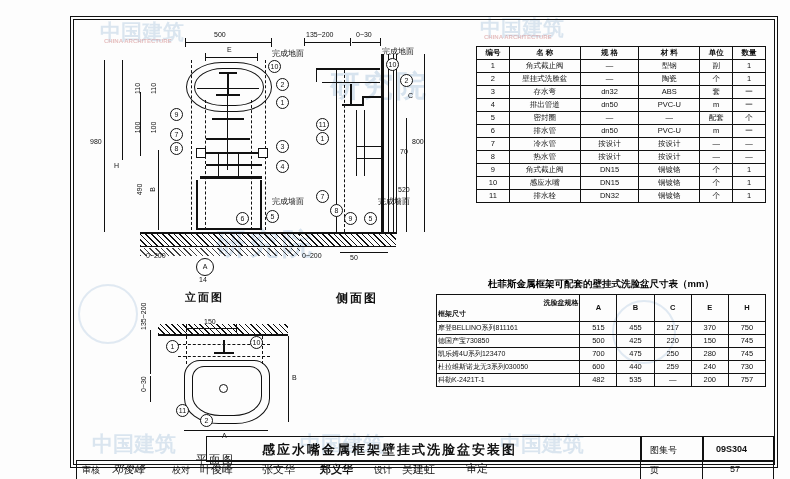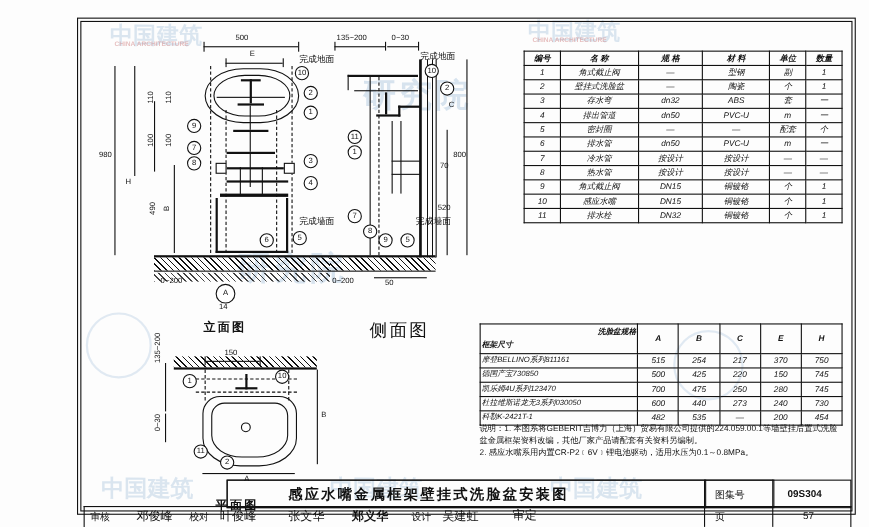--- a/index.html
+++ b/index.html
@@ -23,21 +23,21 @@
   .lbl{position:absolute;font-size:7px;color:#111;white-space:nowrap;}
   .lbl-cn{position:absolute;font-size:8px;color:#111;white-space:nowrap;}
   .num{position:absolute;width:11px;height:11px;border:1px solid #111;border-radius:50%;font-size:7px;line-height:11px;text-align:center;background:#fff;color:#111;}
   .numsq{position:absolute;width:12px;height:12px;border:1px solid #111;font-size:7px;line-height:12px;text-align:center;background:#fff;}
   .hatch{position:absolute;background:repeating-linear-gradient(45deg,#111 0 1px,transparent 1px 4px);}
   .hatch-v{position:absolute;background:repeating-linear-gradient(90deg,#111 0 1px,transparent 1px 5px);}
   .basin{position:absolute;border:1px solid #111;border-radius:45%/55%;}
 
   
   table{border-collapse:collapse;}
-  .tbl{position:absolute;font-size:7.5px;color:#111;background:rgba(255,255,255,0.0);font-style:italic;}
+  .tbl{position:absolute;font-size:7.5px;color:#111;background:rgba(255,255,255,0.0);}
   .tbl th,.tbl td{border:1px solid #111;text-align:center;padding:0 1px;height:12px;line-height:12px;}
   .tbl-title{position:absolute;font-size:10px;font-weight:bold;text-align:center;}
 
   .note{position:absolute;font-size:7.5px;line-height:11px;color:#111;}
 
   
   .tb{position:absolute;border:1px solid #111;}
   .tbtxt{position:absolute;font-size:9px;color:#111;white-space:nowrap;}
   .tbtxt.big{font-size:13px;font-weight:bold;}
   .sig{position:absolute;font-size:11px;color:#111;font-family:"Liberation Serif",serif;}
@@ -190,21 +190,21 @@
   <div class="num" style="left:386px;top:58px;">10</div>
   <div class="num" style="left:400px;top:74px;">2</div>
   <div class="num" style="left:316px;top:118px;">11</div>
   <div class="num" style="left:316px;top:132px;">1</div>
   <div class="num" style="left:316px;top:190px;">7</div>
   <div class="num" style="left:330px;top:204px;">8</div>
   <div class="num" style="left:344px;top:212px;">9</div>
   <div class="num" style="left:364px;top:212px;">5</div>
   <div class="lbl-cn" style="left:378px;top:196px;">完成墙面</div>
 
-  <div class="lbl-cn" style="left:336px;top:290px;font-size:16px;font-weight:normal;letter-spacing:2px;">侧面图</div>
+  <div class="lbl-cn" style="left:336px;top:290px;font-size:12px;font-weight:bold;letter-spacing:2px;">侧面图</div>
 
   <div class="ln h" style="left:186px;top:328px;width:50px;"></div>
   <div class="ln v" style="left:186px;top:324px;height:8px;"></div>
   <div class="ln v" style="left:236px;top:324px;height:8px;"></div>
   <div class="lbl" style="left:204px;top:318px;">150</div>
 
   <div class="lbl" style="left:140px;top:330px;transform:rotate(-90deg);transform-origin:left top;">135~200</div>
   <div class="lbl" style="left:140px;top:392px;transform:rotate(-90deg);transform-origin:left top;">0~30</div>
   <div class="ln v" style="left:150px;top:330px;height:44px;"></div>
   <div class="ln v" style="left:150px;top:376px;height:26px;"></div>
@@ -227,21 +227,21 @@
   <div class="ln v" style="left:288px;top:336px;height:86px;"></div>
   <div class="lbl" style="left:292px;top:374px;">B</div>
   <div class="ln h" style="left:184px;top:430px;width:84px;"></div>
   <div class="lbl" style="left:222px;top:432px;">A</div>
 
   <div class="num" style="left:166px;top:340px;">1</div>
   <div class="num" style="left:250px;top:336px;">10</div>
   <div class="num" style="left:176px;top:404px;">11</div>
   <div class="num" style="left:200px;top:414px;">2</div>
 
-  <div class="lbl-cn" style="left:196px;top:452px;font-size:11px;font-weight:bold;letter-spacing:2px;">平面图</div>
+  <div class="lbl-cn" style="left:196px;top:452px;font-size:11px;font-weight:normal;letter-spacing:2px;">平面图</div>
 
   <table class="tbl" id="material-table" style="left:476px;top:46px;width:290px;">
     <thead>
         <tr>
           <th style="width: 30px;">编号</th>
           <th style="width: 68px;">名  称</th>
           <th style="width: 56px;">规  格</th>
           <th style="width: 58px;">材  料</th>
           <th style="width: 30px;">单位</th>
           <th style="width: 30px;">数量</th>
@@ -332,39 +332,42 @@
           <td>11</td>
           <td>排水栓</td>
           <td>DN32</td>
           <td>铜镀铬</td>
           <td>个</td>
           <td>1</td>
         </tr>
       </tbody>
   </table>
 
+  <div class="tbl-title" style="left:434px;top:278px;width:334px;font-size:9.5px;">
+    <span>杜菲斯金属框架可配套的壁挂式洗脸盆尺寸表</span><span>（mm）</span>
+  </div>
   <table class="tbl" id="size-table" style="left:436px;top:294px;width:330px;">
     <thead>
         <tr>
           <th style="width: 150px; height: 26px; line-height: 11px; font-size: 7px;">
             <span style="display:block;text-align:right;">洗脸盆规格</span>
             <span style="display:block;text-align:left;">框架尺寸</span>
           </th>
           <th style="width: 36px; height: 26px;">A</th>
           <th style="width: 36px; height: 26px;">B</th>
           <th style="width: 36px; height: 26px;">C</th>
           <th style="width: 36px; height: 26px;">E</th>
           <th style="width: 36px; height: 26px;">H</th>
         </tr>
       </thead>
     <tbody>
         <tr>
           <td style="font-size: 7px; text-align: left;">摩登BELLINO系列811161</td>
           <td style="font-size: 7.5px;">515</td>
-          <td style="font-size: 7.5px;">254</td>
+          <td style="font-size: 7.5px;">455</td>
           <td style="font-size: 7.5px;">217</td>
           <td style="font-size: 7.5px;">370</td>
           <td style="font-size: 7.5px;">750</td>
         </tr>
         <tr>
           <td style="font-size: 7px; text-align: left;">德国产宝730850</td>
           <td style="font-size: 7.5px;">500</td>
           <td style="font-size: 7.5px;">425</td>
           <td style="font-size: 7.5px;">220</td>
           <td style="font-size: 7.5px;">150</td>
@@ -375,50 +378,46 @@
           <td style="font-size: 7.5px;">700</td>
           <td style="font-size: 7.5px;">475</td>
           <td style="font-size: 7.5px;">250</td>
           <td style="font-size: 7.5px;">280</td>
           <td style="font-size: 7.5px;">745</td>
         </tr>
         <tr>
           <td style="font-size: 7px; text-align: left;">杜拉维斯诺龙无3系列030050</td>
           <td style="font-size: 7.5px;">600</td>
           <td style="font-size: 7.5px;">440</td>
-          <td style="font-size: 7.5px;">273</td>
+          <td style="font-size: 7.5px;">259</td>
           <td style="font-size: 7.5px;">240</td>
           <td style="font-size: 7.5px;">730</td>
         </tr>
         <tr>
           <td style="font-size: 7px; text-align: left;">科勒K-2421T-1</td>
           <td style="font-size: 7.5px;">482</td>
           <td style="font-size: 7.5px;">535</td>
           <td style="font-size: 7.5px;">—</td>
           <td style="font-size: 7.5px;">200</td>
-          <td style="font-size: 7.5px;">454</td>
+          <td style="font-size: 7.5px;">757</td>
         </tr>
       </tbody>
   </table>
 
-  <div class="note" style="left:436px;top:384px;width:332px;">
-    <div style="display:inline;">说明：</div><span id="note-1">1. 本图系将GEBERIT吉博力（上海）贸易有限公司提供的224.059.00.1等墙壁挂后置式洗脸盆金属框架资料改编，其他厂家产品请配套有关资料另编制。</span>
-    <div id="note-2">2. 感应水嘴系用内置CR-P2﹝6V﹞锂电池驱动，适用水压为0.1～0.8MPa。</div>
-  </div>
 
   <div class="tb" style="left:206px;top:436px;width:566px;height:24px;"></div>
   <div class="tb" style="left:206px;top:436px;width:434px;height:24px;border-right:1px solid #111;"></div>
   <div class="tbtxt big" style="left:262px;top:441px;letter-spacing:2px;">感应水嘴金属框架壁挂式洗脸盆安装图</div>
   <div class="tb" style="left:640px;top:436px;width:62px;height:24px;"></div>
   <div class="tbtxt" style="left:650px;top:444px;">图集号</div>
   <div class="tbtxt" style="left:716px;top:444px;font-weight:bold;">09S304</div>
 
   <div class="tb" style="left:76px;top:460px;width:696px;height:19px;border-bottom:none;"></div>
   <div class="tbtxt" style="left:82px;top:464px;">审核</div>
-  <div class="sig" style="left:124px;top:462px;">邓俊峰</div>
+  <div class="sig" style="left:112px;top:462px;font-style:italic;">邓俊峰</div>
   <div class="tbtxt" style="left:172px;top:464px;">校对</div>
   <div class="sig" style="left:200px;top:462px;">叶俊峰</div>
   <div class="sig" style="left:262px;top:462px;">张文华</div>
   <div class="sig" style="left:320px;top:462px;font-weight:bold;">郑义华</div>
   <div class="tbtxt" style="left:374px;top:464px;">设计</div>
   <div class="sig" style="left:402px;top:462px;">吴建虹</div>
   <div class="sig" style="left:466px;top:461px;">审定</div>
   <div class="tbtxt" style="left:650px;top:464px;">页</div>
   <div class="tbtxt" style="left:730px;top:464px;">57</div>
   <div class="ln v" style="left:640px;top:460px;height:19px;"></div>

